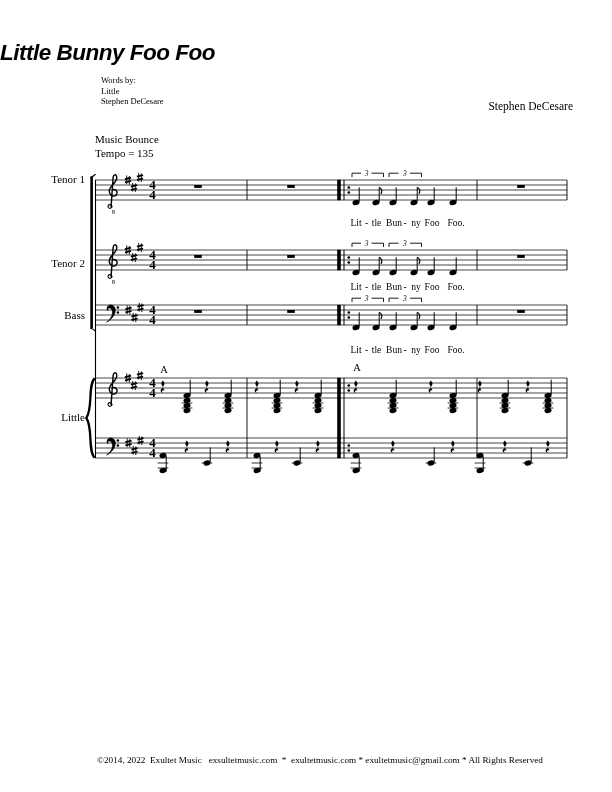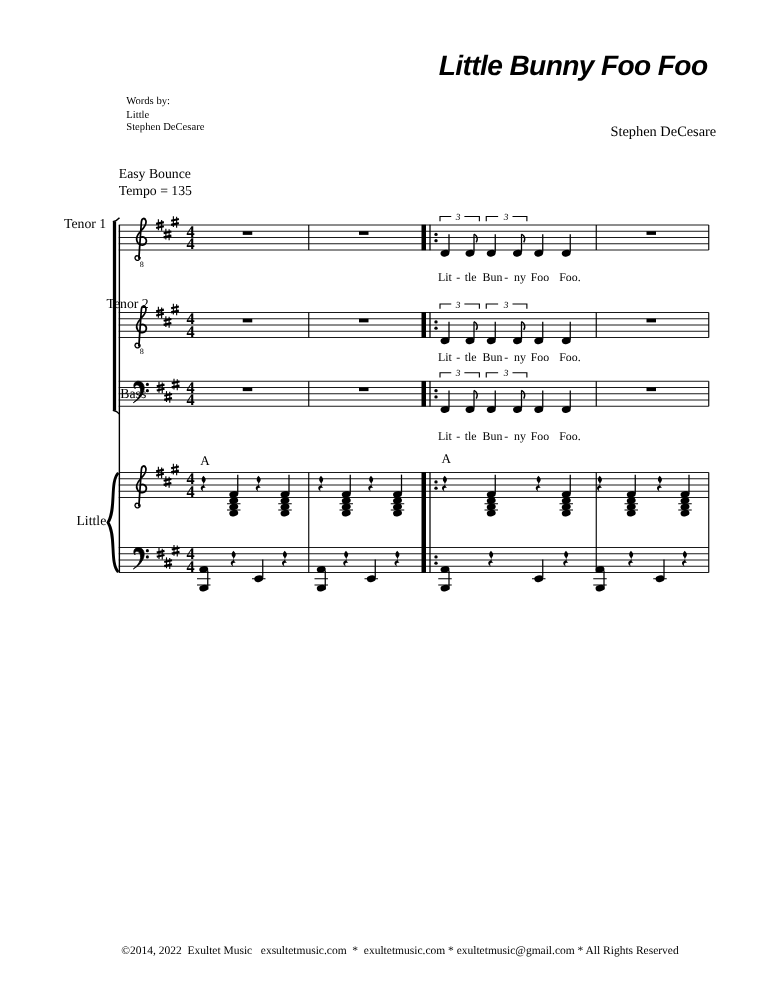--- a/index.html
+++ b/index.html
@@ -1,19 +1,19 @@
 <!DOCTYPE html>
 <html><head>
 <meta charset="utf-8">
 <style>
   html,body{margin:0;padding:0;background:#fff;}
   .page{position:relative;width:612px;height:792px;background:#ffffff;overflow:hidden;
         font-family:"Liberation Serif",serif;color:#000;}
   .abs{position:absolute;}
-  .title{left:0;width:566px;top:40px;text-align:right;
+  .title{left:0;width:566px;top:40px;text-align:left;
          font-family:"Liberation Sans",sans-serif;font-weight:bold;font-style:italic;
          font-size:22.5px;letter-spacing:-0.5px;}
   .credits{left:101px;top:75px;font-size:8.5px;line-height:10.6px;}
   .composer{right:39px;top:100px;font-size:11.5px;}
   .tempo1{left:95px;top:133px;font-size:11px;}
   .tempo2{left:95px;top:147px;font-size:11px;}
   .stafflabel{left:0;width:85px;text-align:right;font-size:11px;}
   .chord{font-size:10.5px;transform:translateX(-50%);}
   .lyr{font-size:9.5px;transform:translateX(-50%);white-space:nowrap;}
   .footer{left:0;right:0;top:755px;text-align:center;font-size:9.2px;white-space:pre;
@@ -281,26 +281,26 @@
   <div class="abs title">Little Bunny Foo Foo</div>
 
   <div class="abs credits">
     <div>Words by:</div>
     <div>Little</div>
     <div>Stephen DeCesare</div>
   </div>
 
   <div class="abs composer">Stephen DeCesare</div>
 
-  <div class="abs tempo1">Easy Bounce</div>
+  <div class="abs tempo1">Music Bounce</div>
   <div class="abs tempo2">Tempo = 135</div>
 
   <div class="abs stafflabel" style="top:173px;">Tenor 1</div>
-  <div class="abs stafflabel" style="top:237px;padding-left:34px;">Tenor 2</div>
-  <div class="abs stafflabel" style="top:308.5px;margin-left:32px;">Bass</div>
+  <div class="abs stafflabel" style="top:257px;">Tenor 2</div>
+  <div class="abs stafflabel" style="top:308.5px;">Bass</div>
   <div class="abs stafflabel" style="top:410.5px;">Little</div>
 
   <span class="abs chord" style="left:164px;top:364px;">A</span>
   <span class="abs chord" style="left:357px;top:362px;">A</span>
 
   <div>
     <span class="abs lyr" style="left:356px;top:217.5px;">Lit</span>
     <span class="abs lyr" style="left:366.5px;top:217.5px;">-</span>
     <span class="abs lyr" style="left:376.5px;top:217.5px;">tle</span>
     <span class="abs lyr" style="left:394px;top:217.5px;">Bun</span>

